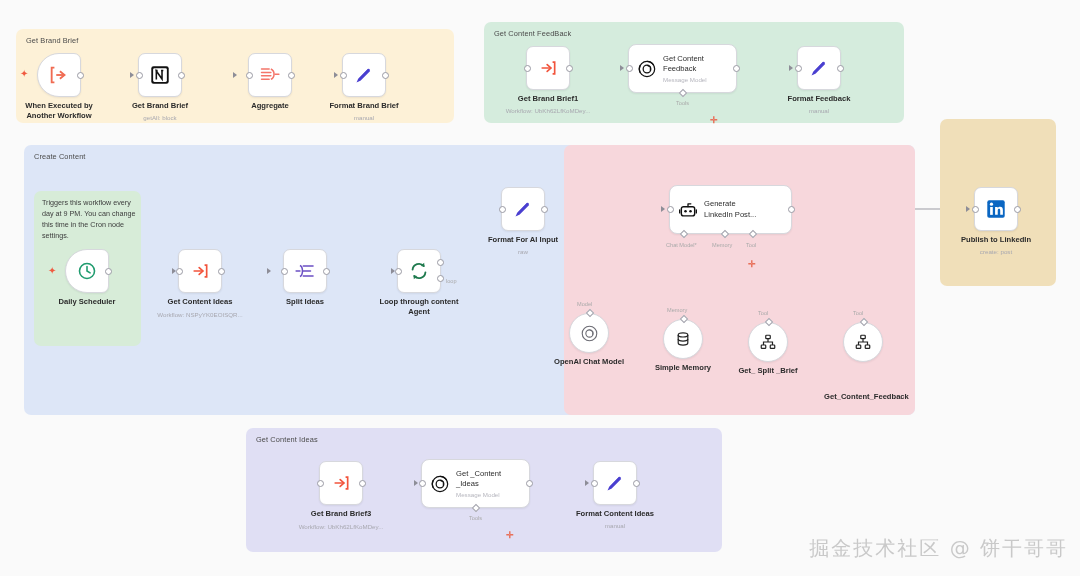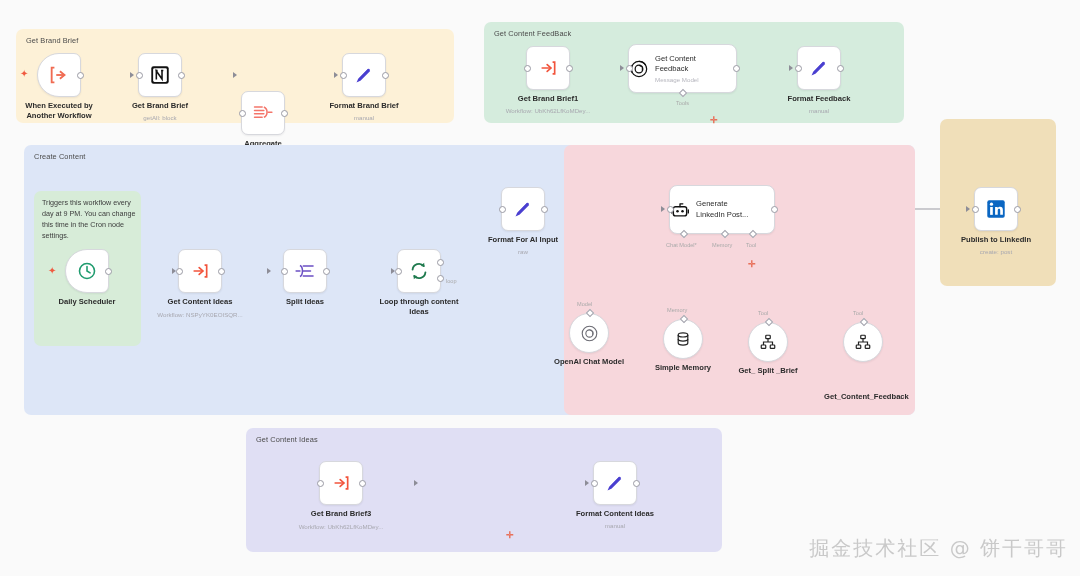--- a/index.html
+++ b/index.html
@@ -74,21 +74,21 @@
     color: #a8a8b0;
     text-align: center;
     white-space: nowrap;
     line-height: 1.3;
   }
   .node-sub.wrapw { white-space: normal; width: 110px; }
 
   
   .wide-inner {
     display: flex; align-items: center; gap: 6px;
-    width: 100%;
+    padding-left: 8px; width: 100%;
   }
   .wide-txt { display: flex; flex-direction: column; justify-content: center; }
   .wide-title {
     font-size: 7.6px; color: #2b2b2b; line-height: 1.35;
     white-space: pre-line; font-weight: 400;
   }
   .wide-sub { font-size: 6.2px; color: #b5b5bd; margin-top: 2px; }
 
   
   .port {
@@ -220,21 +220,21 @@
       <path d="M8 17 V7.6 L14.2 16.3 V7" stroke="#111" stroke-width="1.7" fill="none"></path>
       <path d="M7.3 7 H9.4 M13.2 7 H15.6" stroke="#111" stroke-width="1.7"></path>
     </svg>
     <span class="port l"></span>
     <span class="port r"></span>
     <span class="node-label">Get Brand Brief</span>
     <span class="node-sub" style="top:60px;">getAll: block</span>
   </div>
   <div class="arrowhead" style="left:233px; top:72px;"></div>
 
-  <div class="node sq" style="left:241px; top:53px;margin-top:38px;">
+  <div class="node sq" style="left:248px; top:53px;">
     <svg width="22" height="20" viewBox="0 0 26 22">
       <path d="M3 4 H12 M3 8 H14 M3 12 H14 M3 16 H12" stroke="#f4756a" stroke-width="1.8" stroke-linecap="round"></path>
       <path d="M14 4 C19 6, 19 14, 14 16" fill="none" stroke="#f4756a" stroke-width="1.8"></path>
       <path d="M19 10 H23.5" stroke="#f4756a" stroke-width="1.8" stroke-linecap="round"></path>
     </svg>
     <span class="port l"></span>
     <span class="port r"></span>
     <span class="node-label">Aggregate</span>
   </div>
   <div class="arrowhead" style="left:334px; top:72px;"></div>
@@ -356,36 +356,36 @@
       <path d="M5 10.5 A7 7 0 0 1 17.2 6.6" fill="none" stroke="#1f7a4e" stroke-width="2" stroke-linecap="round"></path>
       <path d="M19 13.5 A7 7 0 0 1 6.8 17.4" fill="none" stroke="#1f7a4e" stroke-width="2" stroke-linecap="round"></path>
       <path d="M17.6 3 L18 7.2 L13.8 6.6 Z" fill="#1f7a4e"></path>
       <path d="M6.4 21 L6 16.8 L10.2 17.4 Z" fill="#1f7a4e"></path>
     </svg>
     <span class="port l"></span>
     <span class="port r2"></span>
     <span class="port r3"></span>
     <span class="port-lbl" style="left:48px; top:28px;">loop</span>
     <span class="node-label wrapw">Loop through content
-Ideas</span>
+Agent</span>
   </div>
 
   <div class="node sq" style="left:501px; top:187px;">
     <svg width="22" height="22" viewBox="0 0 24 24">
       <path d="M6.5 17.5 L17 6.5" stroke="#4a3fd0" stroke-width="2.6" stroke-linecap="round"></path>
       <path d="M5.2 18.8 L8 17.5 L17.8 7.6 L16.4 6.2 L6.5 16.2 Z" fill="none" stroke="#4a3fd0" stroke-width="1.3"></path>
     </svg>
     <span class="port l"></span>
     <span class="port r"></span>
     <span class="node-label">Format For AI Input</span>
     <span class="node-sub" style="top:60px;">raw</span>
   </div>
   <div class="arrowhead" style="left:661px; top:206px;"></div>
 
-  <div class="node wide" style="left:669px; top:185px; width:106px; height:49px;">
+  <div class="node wide" style="left:669px; top:185px; width:123px; height:49px;">
     <div class="wide-inner">
       <svg width="20" height="20" viewBox="0 0 24 24">
         <rect x="4" y="8" width="16" height="11" rx="2.6" fill="none" stroke="#111" stroke-width="1.7"></rect>
         <circle cx="9" cy="13.5" r="1.5" fill="#111"></circle>
         <circle cx="15" cy="13.5" r="1.5" fill="#111"></circle>
         <path d="M12 8 V4.6 M12 4.6 H15.4" stroke="#111" stroke-width="1.6" stroke-linecap="round"></path>
         <path d="M2 12 V15.5 M22 12 V15.5" stroke="#111" stroke-width="1.6" stroke-linecap="round"></path>
       </svg>
       <div class="wide-txt">
         <div class="wide-title">Generate
@@ -474,20 +474,40 @@
       <path d="M11 8 L15.5 12 L11 16" fill="none" stroke="#f2543c" stroke-width="2" stroke-linecap="round"></path>
       <path d="M17.5 5 H20 V19 H17.5" fill="none" stroke="#f2543c" stroke-width="2"></path>
     </svg>
     <span class="port l"></span>
     <span class="port r"></span>
     <span class="node-label">Get Brand Brief3</span>
     <span class="node-sub wrapw" style="top:61px;">Workflow: UbKh62LfKoMDey...</span>
   </div>
   <div class="arrowhead" style="left:414px; top:480px;"></div>
 
+  <div class="node wide" style="left:421px; top:459px; width:109px; height:49px;">
+    <div class="wide-inner">
+      <svg width="20" height="20" viewBox="0 0 24 24">
+        <circle cx="12" cy="12" r="9.2" fill="none" stroke="#111" stroke-width="1.5"></circle>
+        <circle cx="12" cy="12" r="4.6" fill="none" stroke="#111" stroke-width="1.5"></circle>
+        <path d="M12 2.8 A9.2 9.2 0 0 1 20 7.4" fill="none" stroke="#111" stroke-width="1.5"></path>
+        <path d="M4 16.6 A9.2 9.2 0 0 1 4 7.4" fill="none" stroke="#111" stroke-width="1.5"></path>
+        <path d="M12 7.4 L16 9.7 L16 14.3" fill="none" stroke="#111" stroke-width="1.3"></path>
+      </svg>
+      <div class="wide-txt">
+        <div class="wide-title">Get _Content
+_Ideas</div>
+        <div class="wide-sub">Message Model</div>
+      </div>
+    </div>
+    <span class="port l"></span>
+    <span class="port r"></span>
+    <span class="dport" style="left:50%; margin-left:-3px; bottom:-4px;"></span>
+    <span class="port-lbl" style="left:50%; transform:translateX(-50%); bottom:-14px;">Tools</span>
+  </div>
   <div class="plus-mark" style="left:506px; top:531px;">✛</div>
   <div class="arrowhead" style="left:585px; top:480px;"></div>
 
   <div class="node sq" style="left:593px; top:461px;">
     <svg width="22" height="22" viewBox="0 0 24 24">
       <path d="M6.5 17.5 L17 6.5" stroke="#4a3fd0" stroke-width="2.6" stroke-linecap="round"></path>
       <path d="M5.2 18.8 L8 17.5 L17.8 7.6 L16.4 6.2 L6.5 16.2 Z" fill="none" stroke="#4a3fd0" stroke-width="1.3"></path>
     </svg>
     <span class="port l"></span>
     <span class="port r"></span>

